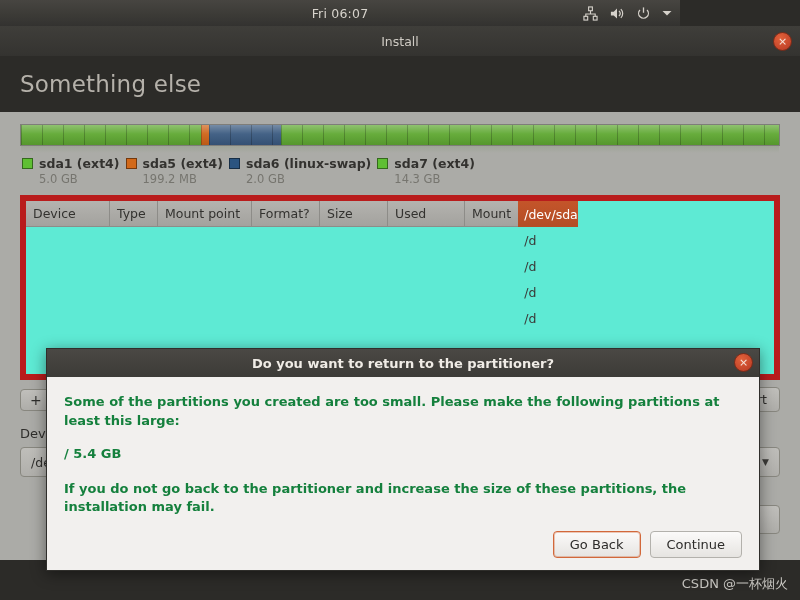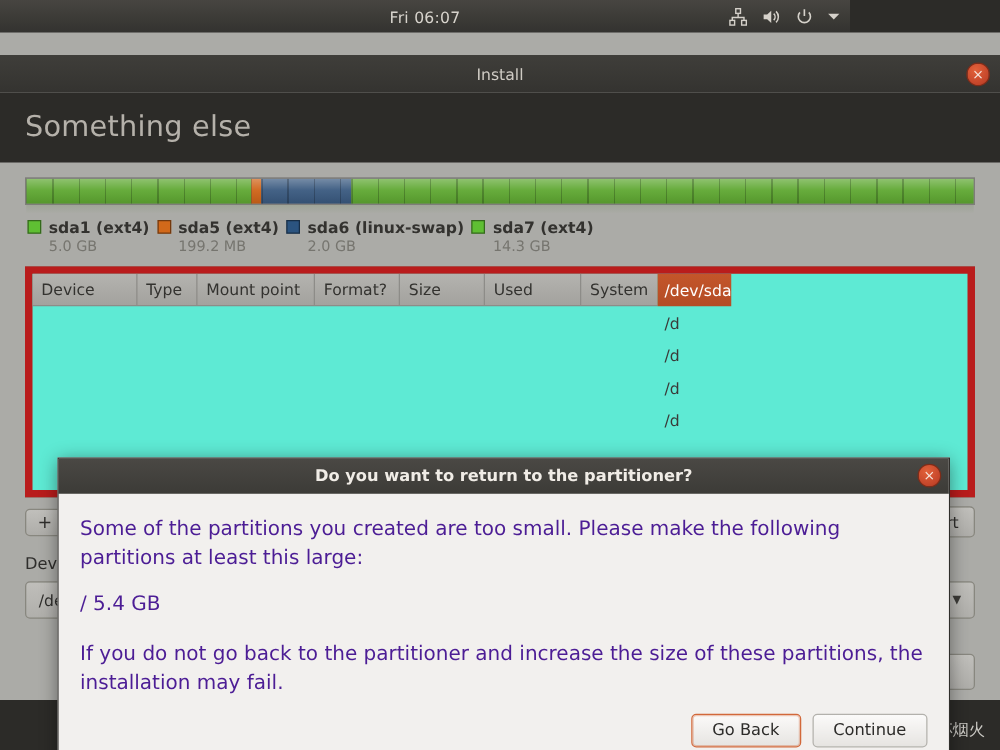--- a/index.html
+++ b/index.html
@@ -48,21 +48,20 @@
     width: 800px; height: 534px;
     background: #ababa7;
   }
   #titlebar {
     position: relative;
     height: 30px;
     background: linear-gradient(to bottom, #3f3e3a 0%, #343330 100%);
     display: flex;
     align-items: center;
     justify-content: center;
-    margin-top: 18px;
   }
   #titlebar .title {
     color: #cfcbc4;
     font-size: 12.5px;
   }
   .closebtn {
     width: 19px; height: 19px;
     border-radius: 50%;
     background: radial-gradient(circle at 38% 30%, #e2613a 0%, #c4452a 70%, #9e3620 100%);
     border: 1px solid #7e2c19;
@@ -282,23 +281,24 @@
   }
   #dialog-title .closebtn {
     position: absolute;
     right: 6px; top: 4px;
   }
   #dialog-body {
     padding: 16px 17px 12px 17px;
     background: #f2f0ee;
   }
   #dialog-body p {
-    font-size: 16px;
-    color: #4c1d95;
+    font-size: 13px;
+    color: #15803d;
     line-height: 1.45;
+    font-weight: bold;
   }
   #dialog-body p.small-part { margin-top: 14px; }
   #dialog-body p.tail { margin-top: 16px; }
   #dialog-buttons {
     display: flex;
     justify-content: flex-end;
     gap: 9px;
     margin-top: 14px;
   }
   #dialog-buttons .btn {
@@ -419,21 +419,21 @@
       </div>
 
     <div id="table">
       <div id="thead">
           <div class="th" style="width: 84px;">Device</div>
           <div class="th" style="width: 48px;">Type</div>
           <div class="th" style="width: 94px;">Mount point</div>
           <div class="th" style="width: 68px;">Format?</div>
           <div class="th" style="width: 68px;">Size</div>
           <div class="th" style="width: 77px;">Used</div>
-          <div class="th">System</div>
+          <div class="th">Mount</div>
         </div>
       <div id="tbody">
           <div class="trow selected">/dev/sda</div>
           <div class="trow">/d</div>
           <div class="trow">/d</div>
           <div class="trow">/d</div>
           <div class="trow">/d</div>
         </div>
     </div>
 

